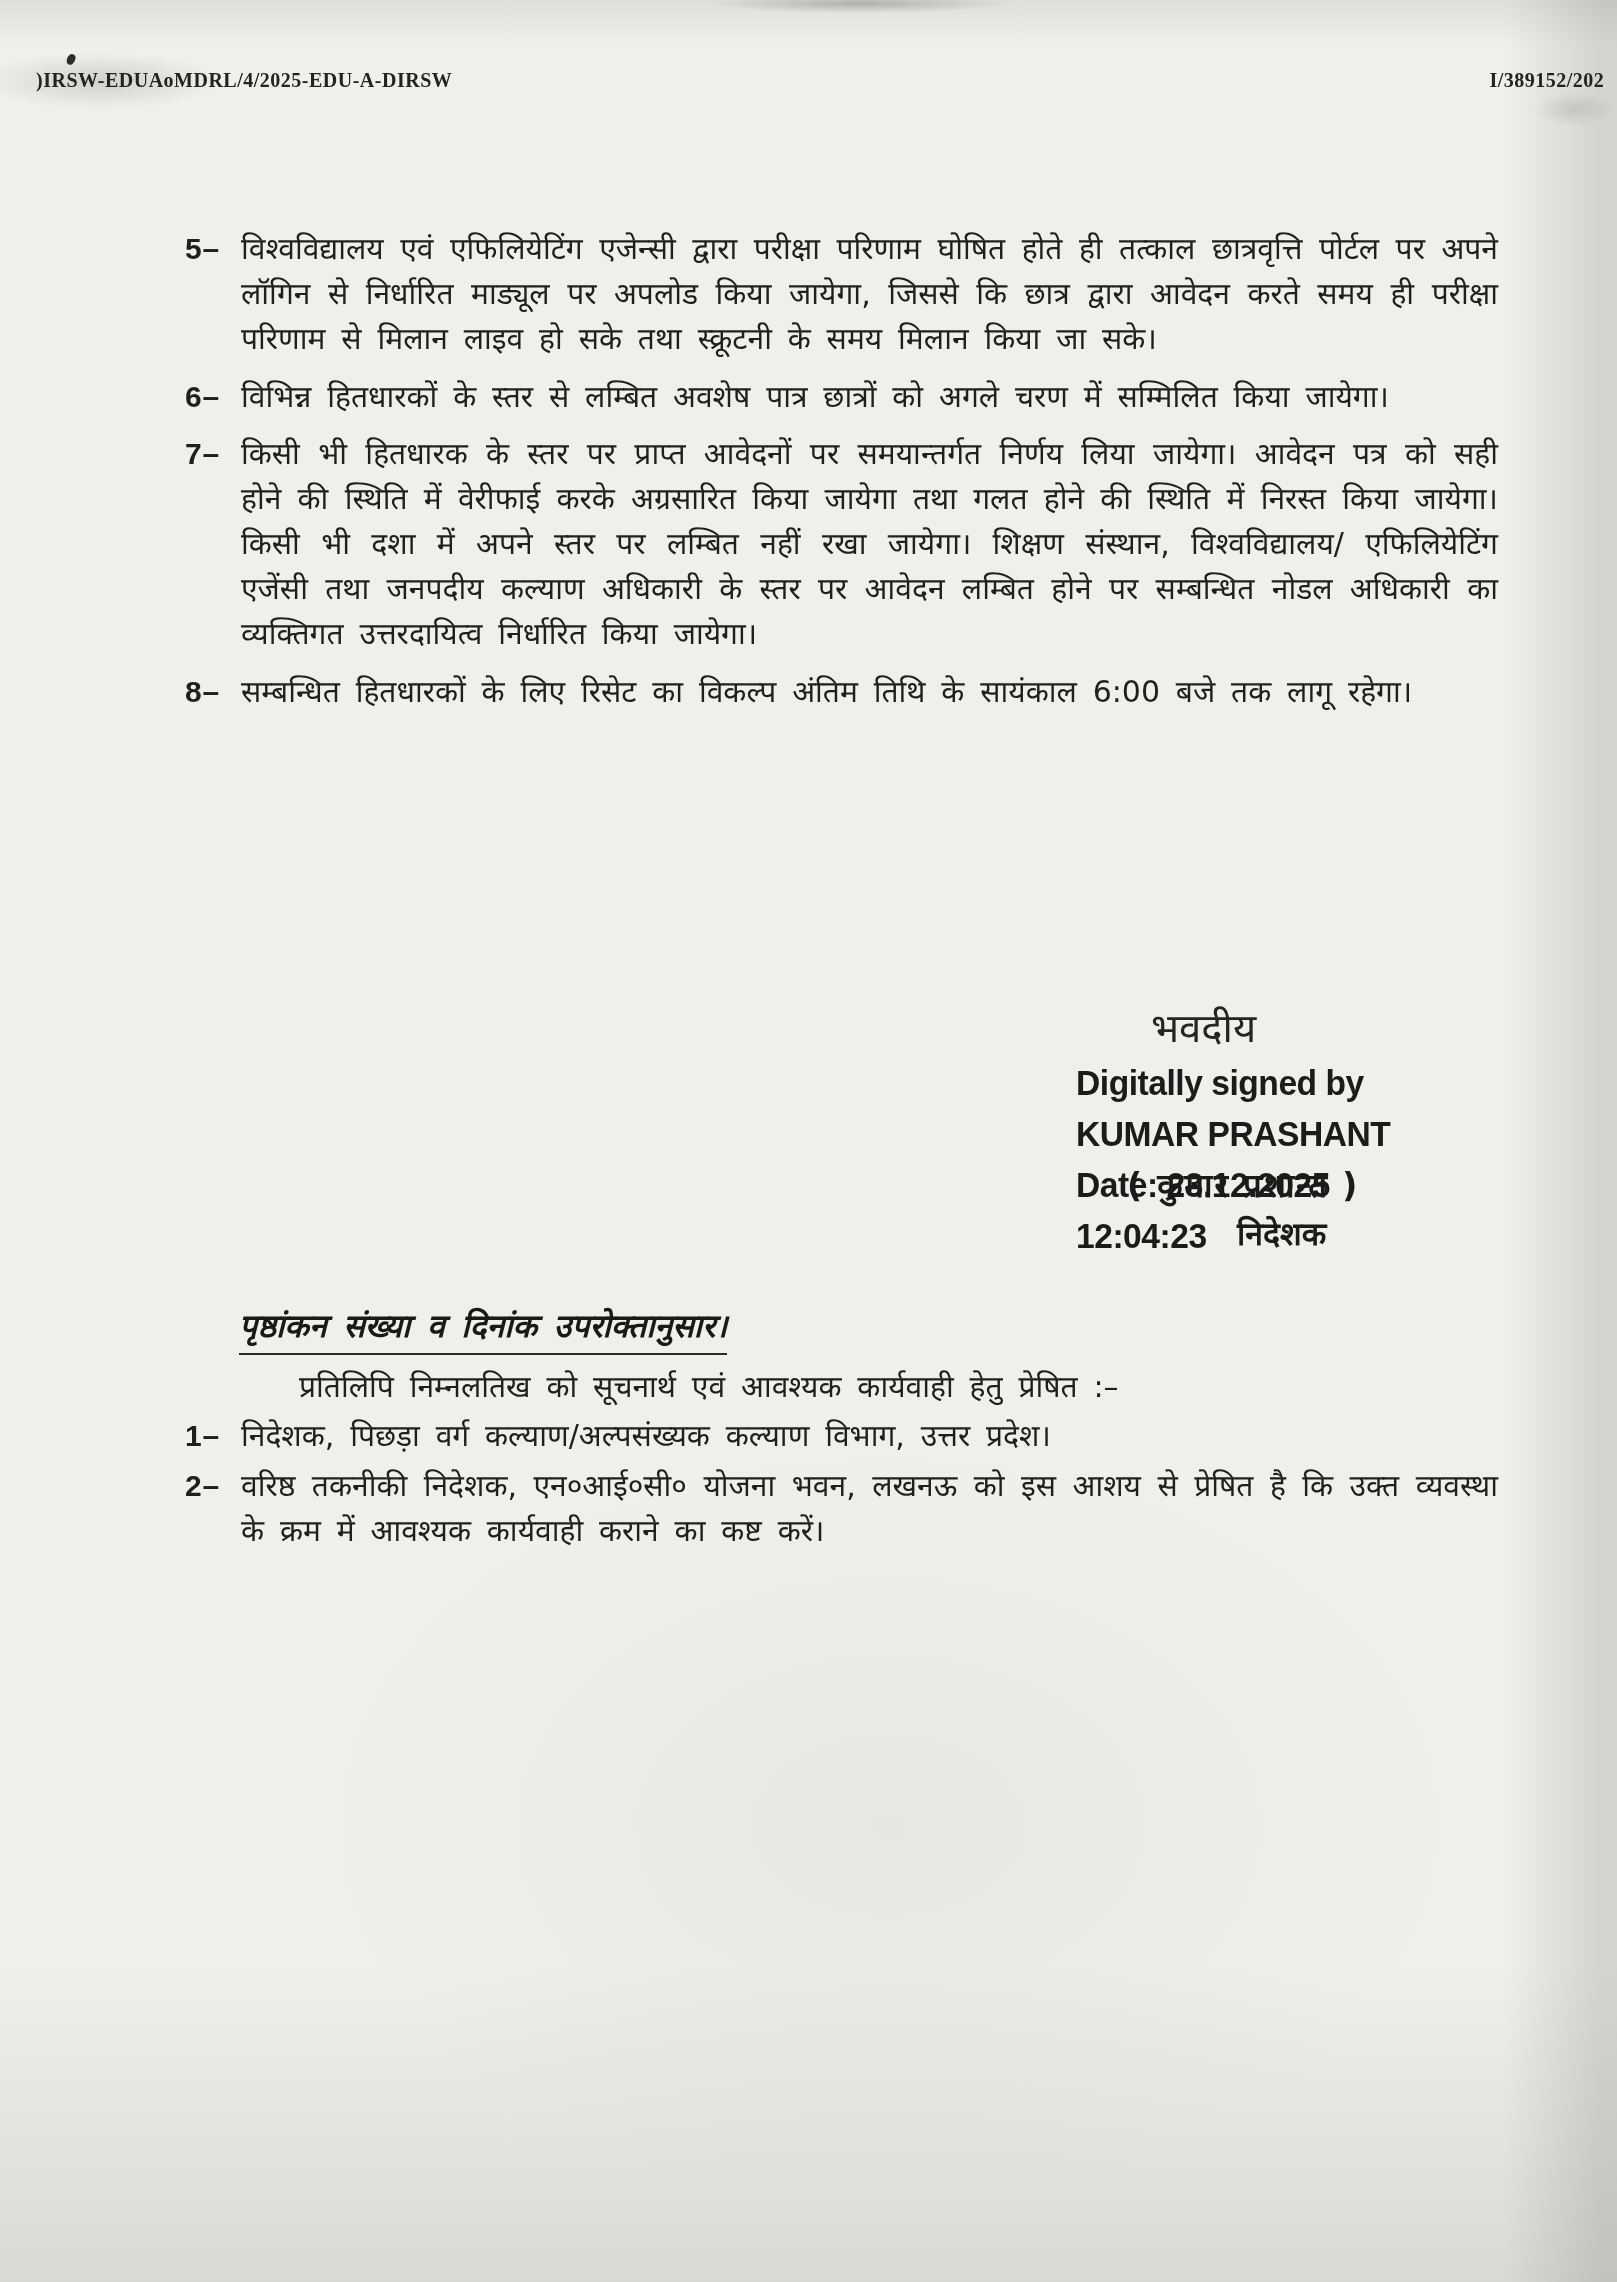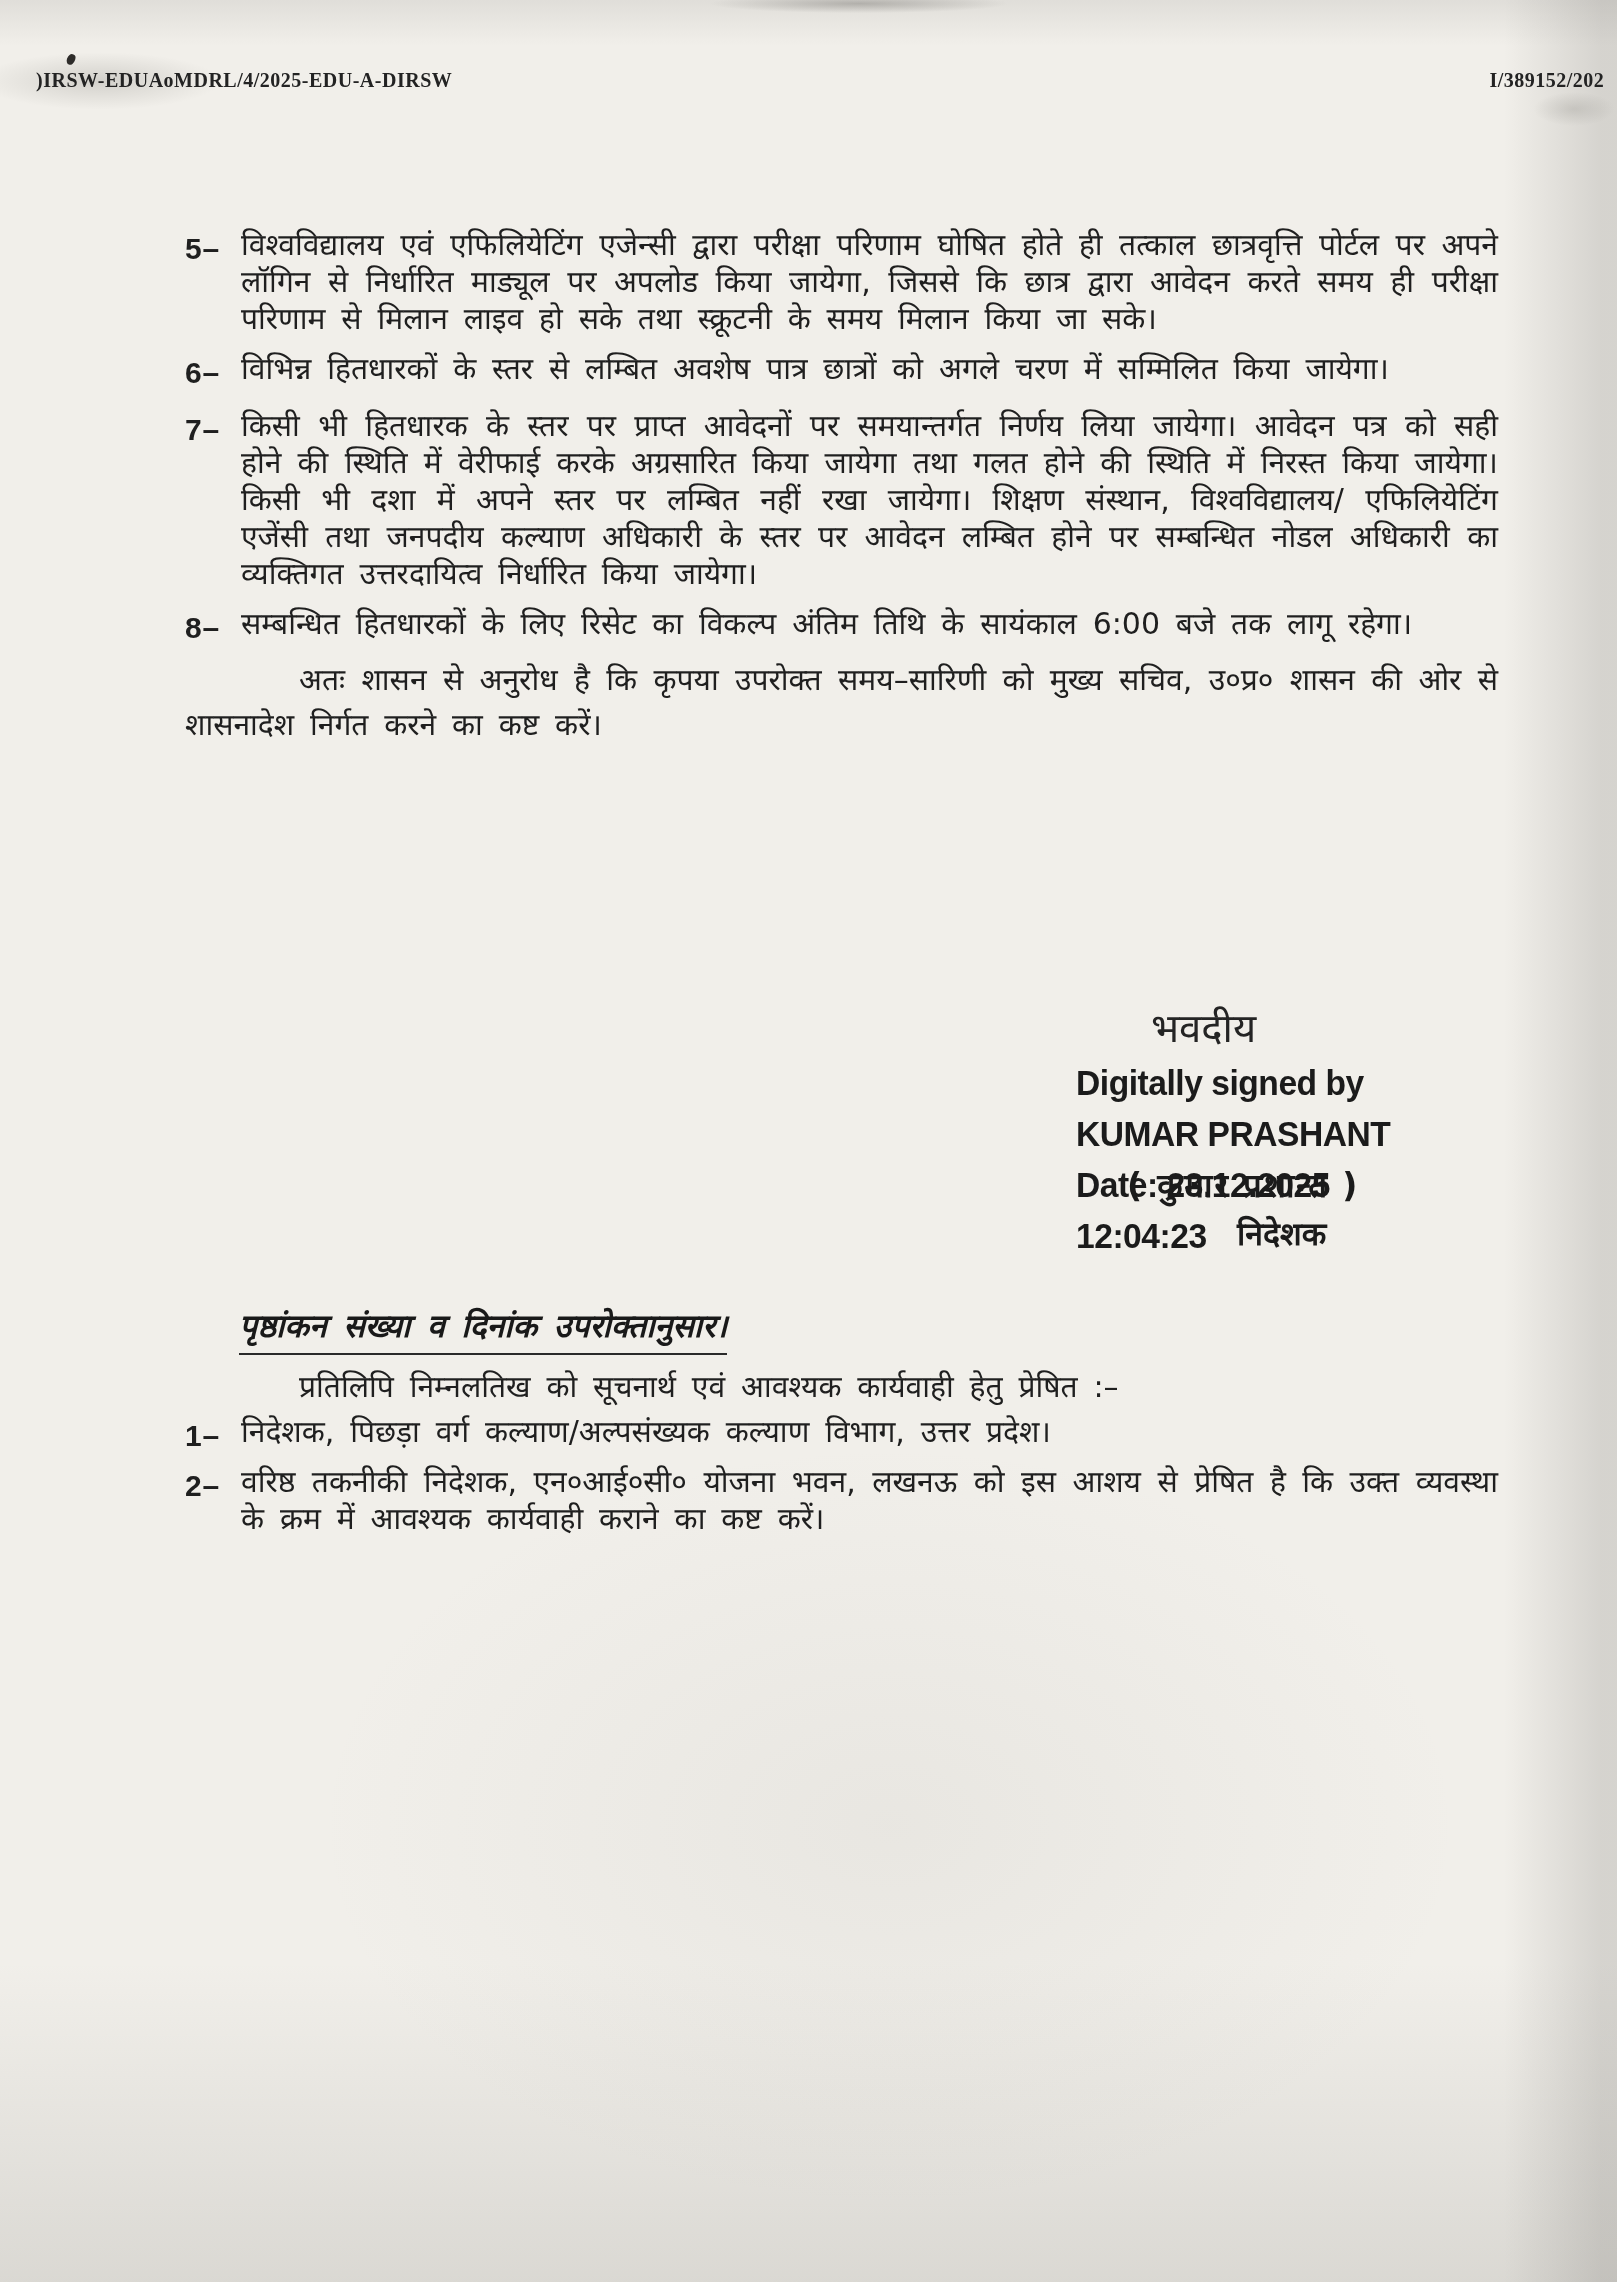--- a/index.html
+++ b/index.html
@@ -39,21 +39,21 @@
   .row { display: flex; align-items: flex-start; }
   .row + .row { margin-top: 12.7px; }
   .num {
     flex: 0 0 56px;
     font-size: 30px; font-weight: 700; line-height: 45px;
     font-family: "Liberation Sans", sans-serif;
     letter-spacing: 0.9px;
   }
   .txt {
     flex: 1 1 auto;
-    font-size: 30px; line-height: 37px;
+    font-size: 30px; line-height: 45px;
     text-align: justify; text-align-last: left;
     word-spacing: 6.3px;
   }
   .closing {
     margin-top: 7.2px;
     font-size: 30px; line-height: 45px;
     text-align: justify; text-align-last: left;
     word-spacing: 6.3px;
     text-indent: 114px;
   }
@@ -123,21 +123,20 @@
     <div class="row">
       <div class="num">7–</div>
       <div class="txt">किसी भी हितधारक के स्तर पर प्राप्त आवेदनों पर समयान्तर्गत निर्णय लिया जायेगा। आवेदन पत्र को सही होने की स्थिति में वेरीफाई करके अग्रसारित किया जायेगा तथा गलत होने की स्थिति में निरस्त किया जायेगा। किसी भी दशा में अपने स्तर पर लम्बित नहीं रखा जायेगा। शिक्षण संस्थान, विश्वविद्यालय/ एफिलियेटिंग एजेंसी तथा जनपदीय कल्याण अधिकारी के स्तर पर आवेदन लम्बित होने पर सम्बन्धित नोडल अधिकारी का व्यक्तिगत उत्तरदायित्व निर्धारित किया जायेगा।</div>
     </div>
 
     <div class="row">
       <div class="num">8–</div>
       <div class="txt">सम्बन्धित हितधारकों के लिए रिसेट का विकल्प अंतिम तिथि के सायंकाल 6:00 बजे तक लागू रहेगा।</div>
     </div>
 
-    <div class="closing">अतः शासन से अनुरोध है कि कृपया उपरोक्त समय–सारिणी को मुख्य सचिव, उ०प्र० शासन की ओर से शासनादेश निर्गत करने का कष्ट करें।</div>
   </div>
 
   <div class="valediction">भवदीय</div>
 
   <div class="sig">
     <div class="sig-line">Digitally signed by</div>
     <div class="sig-line">KUMAR PRASHANT</div>
     <div class="sig-line">Date: 23.12.2025</div>
     <div class="sig-line">12:04:23</div>
     <div class="sig-name">( कुमार प्रशान्त )</div>

